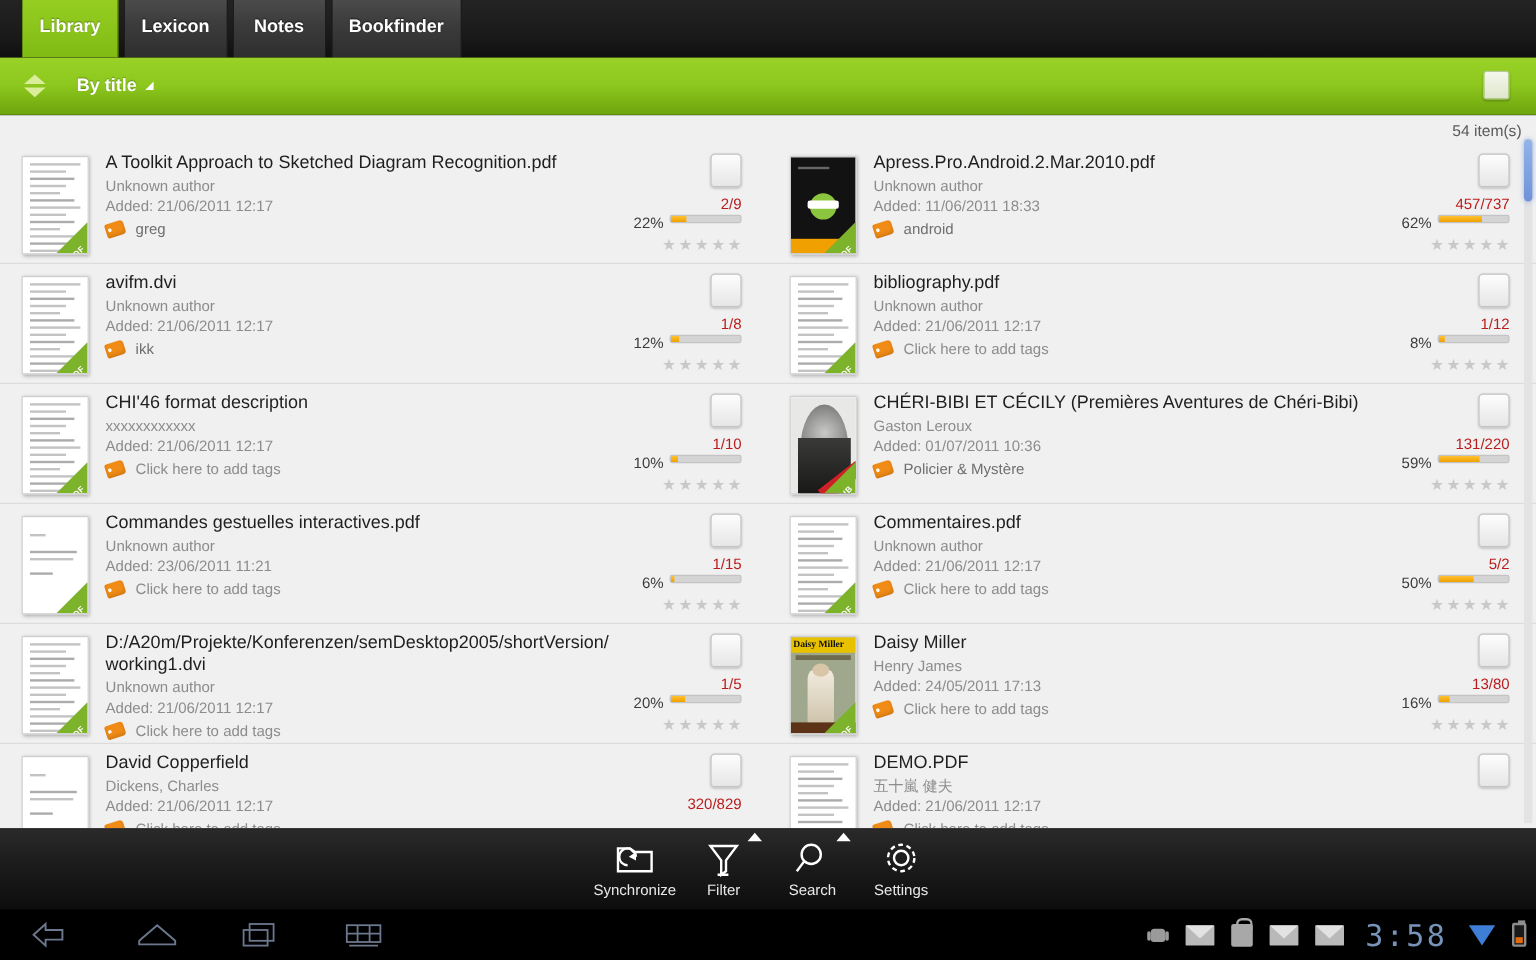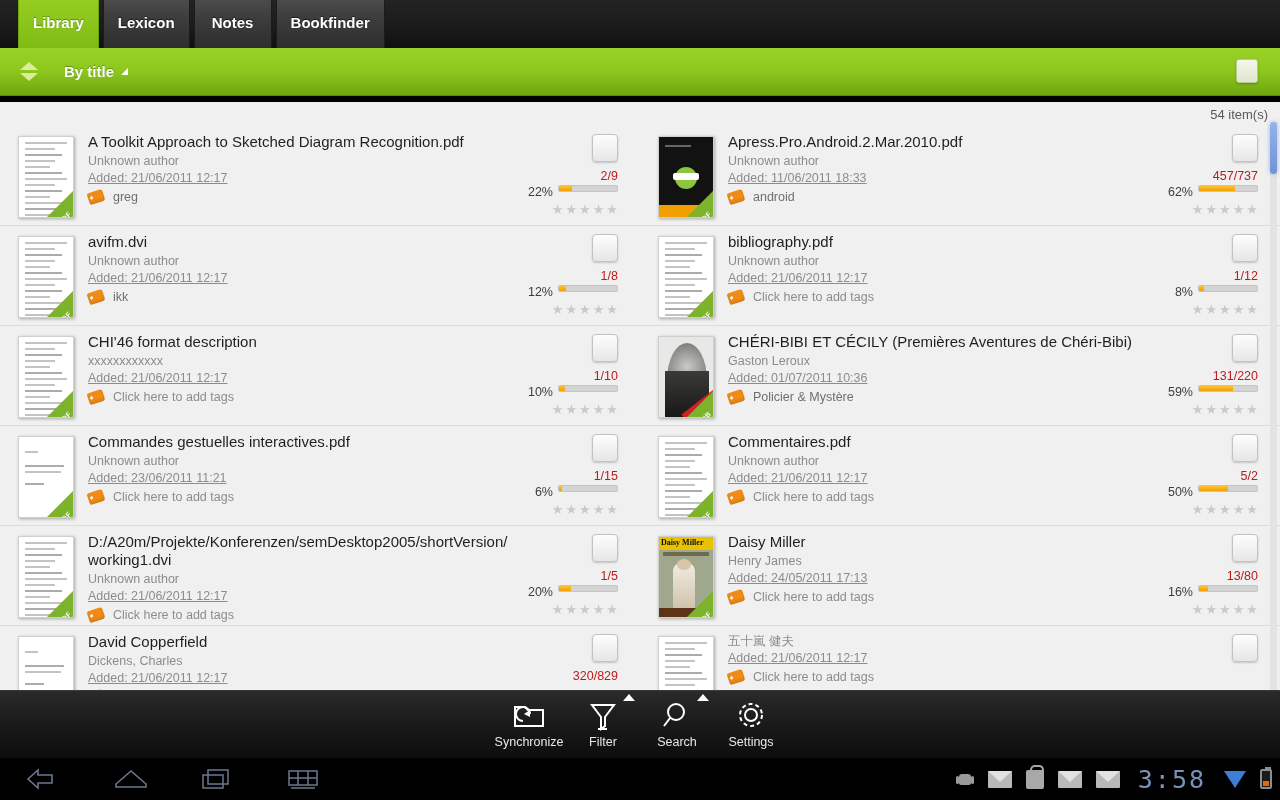--- a/index.html
+++ b/index.html
@@ -63,21 +63,21 @@
   .viewtoggle {
     position: absolute; right: 22px; top: 11px;
     width: 22px; height: 24px; border-radius: 3px;
     background: linear-gradient(180deg,#f4f7ec 0%, #dfe6cd 100%);
     border: 1px solid #b7c996;
     box-shadow: 0 1px 2px rgba(0,0,0,.25);
   }
 
   
   .content {
-    position: absolute; top: 102px; left: 0; width: 1280px; height: 594px;
+    position: absolute; top: 96px; left: 0; width: 1280px; height: 594px;
     background: #f0f0f0;
     overflow: hidden;
   }
   .itemcount {
     position: absolute; right: 12px; top: 5px;
     font-size: 13px; color: #5a5a5a;
   }
   .columns { position: absolute; top: 24px; left: 0; width: 1280px; display: flex; }
   .col { width: 640px; }
   .col.left { border-right: 0; }
@@ -119,21 +119,21 @@
     letter-spacing: .5px;
   }
   .thumb-cover { position: absolute; inset: 0; }
 
   .meta { flex: 1 1 auto; min-width: 0; padding-right: 4px; }
   .title {
     font-size: 15px; color: #1f1f1f; line-height: 18px;
     margin-bottom: 2px; word-break: break-word;
   }
   .author { font-size: 12.5px; color: #8c8c8c; line-height: 17px; }
-  .added  { font-size: 12.5px; color: #8c8c8c; line-height: 17px; text-decoration: underline; }
+  .added  { font-size: 12.5px; color: #8c8c8c; line-height: 17px; }
   .tagrow { display: flex; align-items: center; gap: 9px; margin-top: 3px; }
   .tagicon {
     width: 16px; height: 12px; position: relative; flex: 0 0 16px;
     background: #ef8b16; border-radius: 2px 3px 3px 2px;
     transform: rotate(-18deg);
     box-shadow: inset 0 -2px 3px rgba(0,0,0,.12);
   }
   .tagicon::after {
     content: ""; position: absolute; left: 2px; top: 4px;
     width: 3px; height: 3px; border-radius: 50%; background: #fff8ee;
@@ -782,20 +782,21 @@
                 <i></i>
                 <i></i>
                 <i></i>
                 <i></i>
                 <i></i>
                 <i></i>
                 <i></i>
               </div>
             </div>
             <div class="meta">
+              <div class="title">DEMO.PDF</div>
               <div class="author">五十嵐 健夫</div>
               <div class="added">Added: 21/06/2011 12:17</div>
               <div class="tagrow">
                 <span class="tagicon"></span>
                 <span class="tagtext placeholder">Click here to add tags</span>
               </div>
             </div>
             <div class="stats">
               <div class="checkbox"></div>
             </div>

